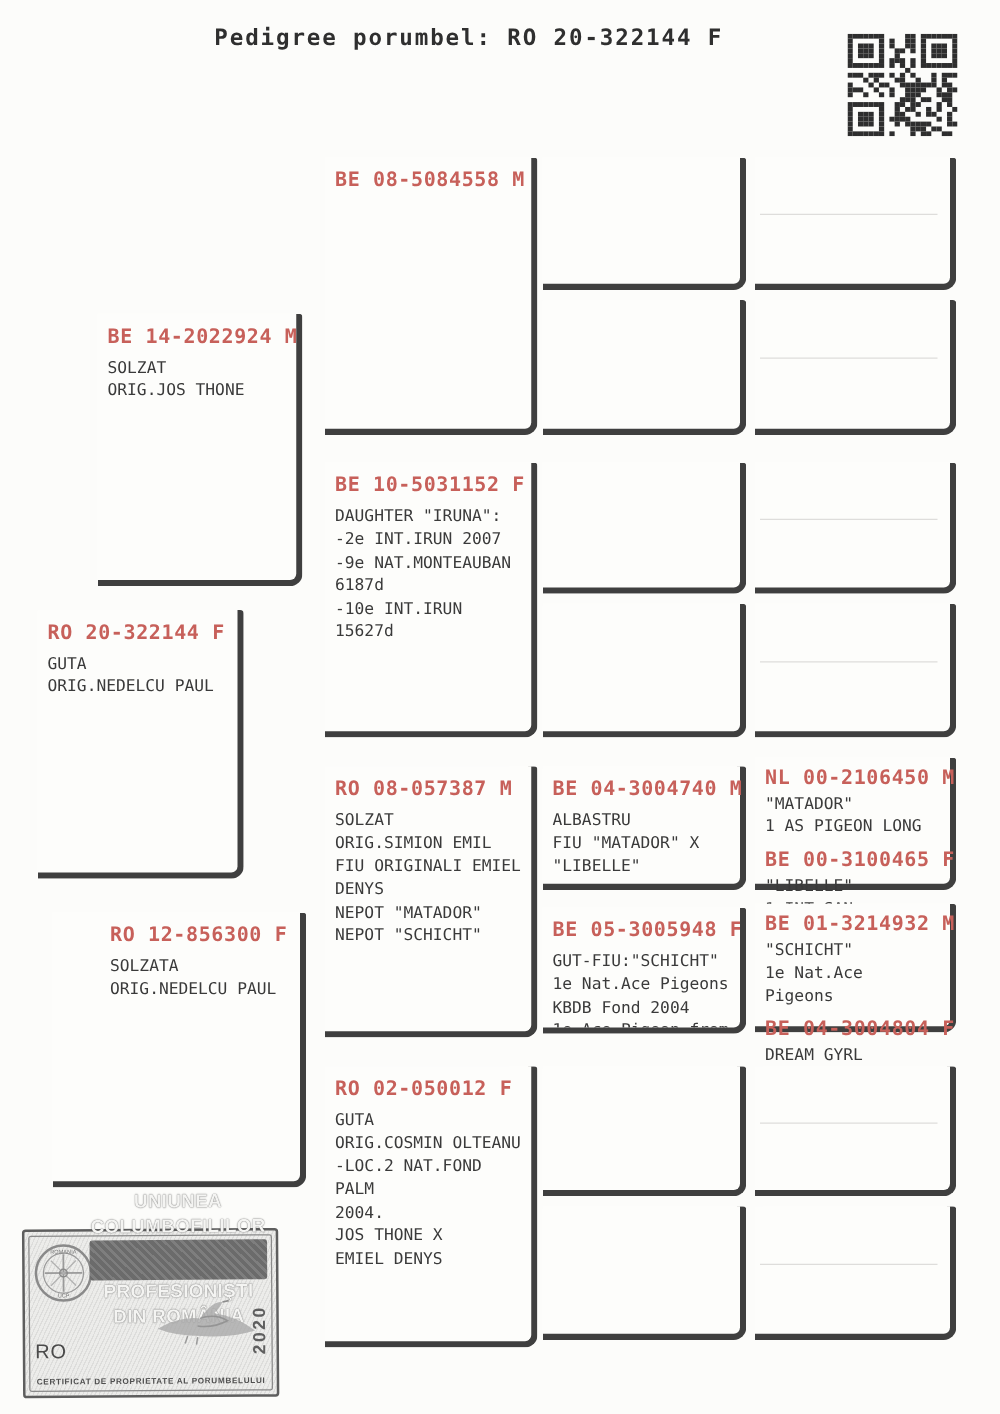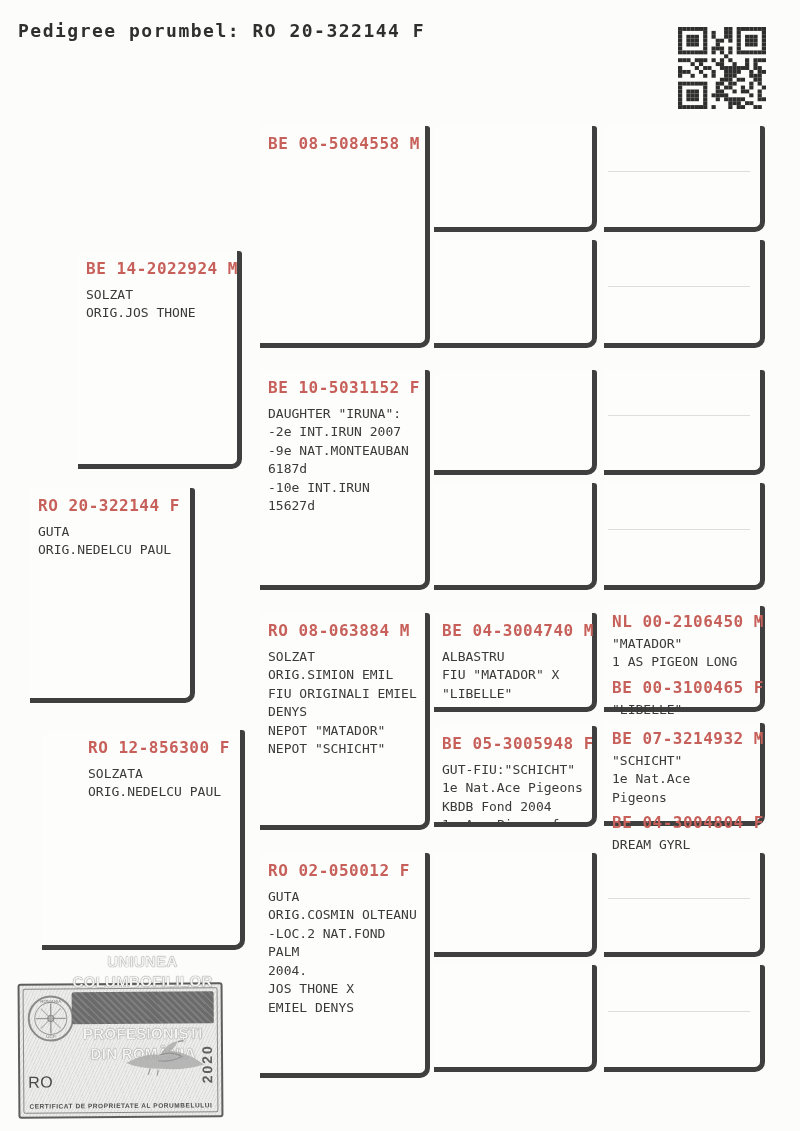--- a/index.html
+++ b/index.html
@@ -4,21 +4,21 @@
 <style>
   html,body{margin:0;padding:0;}
   body{
     width:800px;height:1131px;position:relative;
     background:#fcfcfa;
     font-family:"DejaVu Sans Mono", monospace;
     overflow:hidden;
   }
   .page-title{
     position:absolute;top:20px;left:0;width:732px;
-    padding-left:18px;box-sizing:border-box;
+    text-align:center;padding-left:18px;box-sizing:border-box;
     font-family:"DejaVu Sans Mono", monospace;
     font-size:18px;font-weight:bold;letter-spacing:1.5px;color:#2f2f2f;
   }
   .qr{position:absolute;left:678px;top:27px;width:88px;height:82px;}
   
   .pbox{
     position:absolute;background:#fdfdfb;
     border-right:5px solid #3f3f3f;border-bottom:5px solid #3f3f3f;
     border-bottom-right-radius:10px;border-top-right-radius:3px;
     box-sizing:border-box;padding:6px 8px;
@@ -331,21 +331,21 @@
 <div class="pbox" style="left:260px;top:370px;width:170px;height:220px">
   <div class="ring">BE 10-5031152 F</div>
   <div class="body">DAUGHTER "IRUNA":
 -2e INT.IRUN 2007
 -9e NAT.MONTEAUBAN
 6187d
 -10e INT.IRUN 15627d</div>
 </div>
 
 <div class="pbox" style="left:260px;top:613px;width:170px;height:217px">
-  <div class="ring">RO 08-063884 M</div>
+  <div class="ring">RO 08-057387 M</div>
   <div class="body">SOLZAT
 ORIG.SIMION EMIL
 FIU ORIGINALI EMIEL
 DENYS
 NEPOT "MATADOR"
 NEPOT "SCHICHT"</div>
 </div>
 
 <div class="pbox" style="left:260px;top:853px;width:170px;height:225px">
   <div class="ring">RO 02-050012 F</div>
@@ -397,21 +397,21 @@
 <div class="pbox" style="left:604px;top:606px;width:161px;height:106px;padding-top:4px">
   <div class="ring" style="margin-bottom:4px">NL 00-2106450 M</div>
   <div class="body">"MATADOR"
 1 AS PIGEON LONG</div>
   <div class="ring ring2" style="margin-bottom:4px">BE 00-3100465 F</div>
   <div class="body">"LIBELLE"
 1 INT.SAN SEBASTIAN'</div>
 </div>
 
 <div class="pbox" style="left:604px;top:723px;width:161px;height:103px;padding-top:4px">
-  <div class="ring" style="margin-bottom:4px">BE 07-3214932 M</div>
+  <div class="ring" style="margin-bottom:4px">BE 01-3214932 M</div>
   <div class="body">"SCHICHT"
 1e Nat.Ace Pigeons</div>
   <div class="ring ring2" style="margin-bottom:4px">BE 04-3004804 F</div>
   <div class="body">DREAM GYRL</div>
 </div>
 
 <div class="pbox" style="left:604px;top:853px;width:161px;height:104px">
     <div class="divider"></div>
   </div>
 <div class="pbox" style="left:604px;top:965px;width:161px;height:107px">

